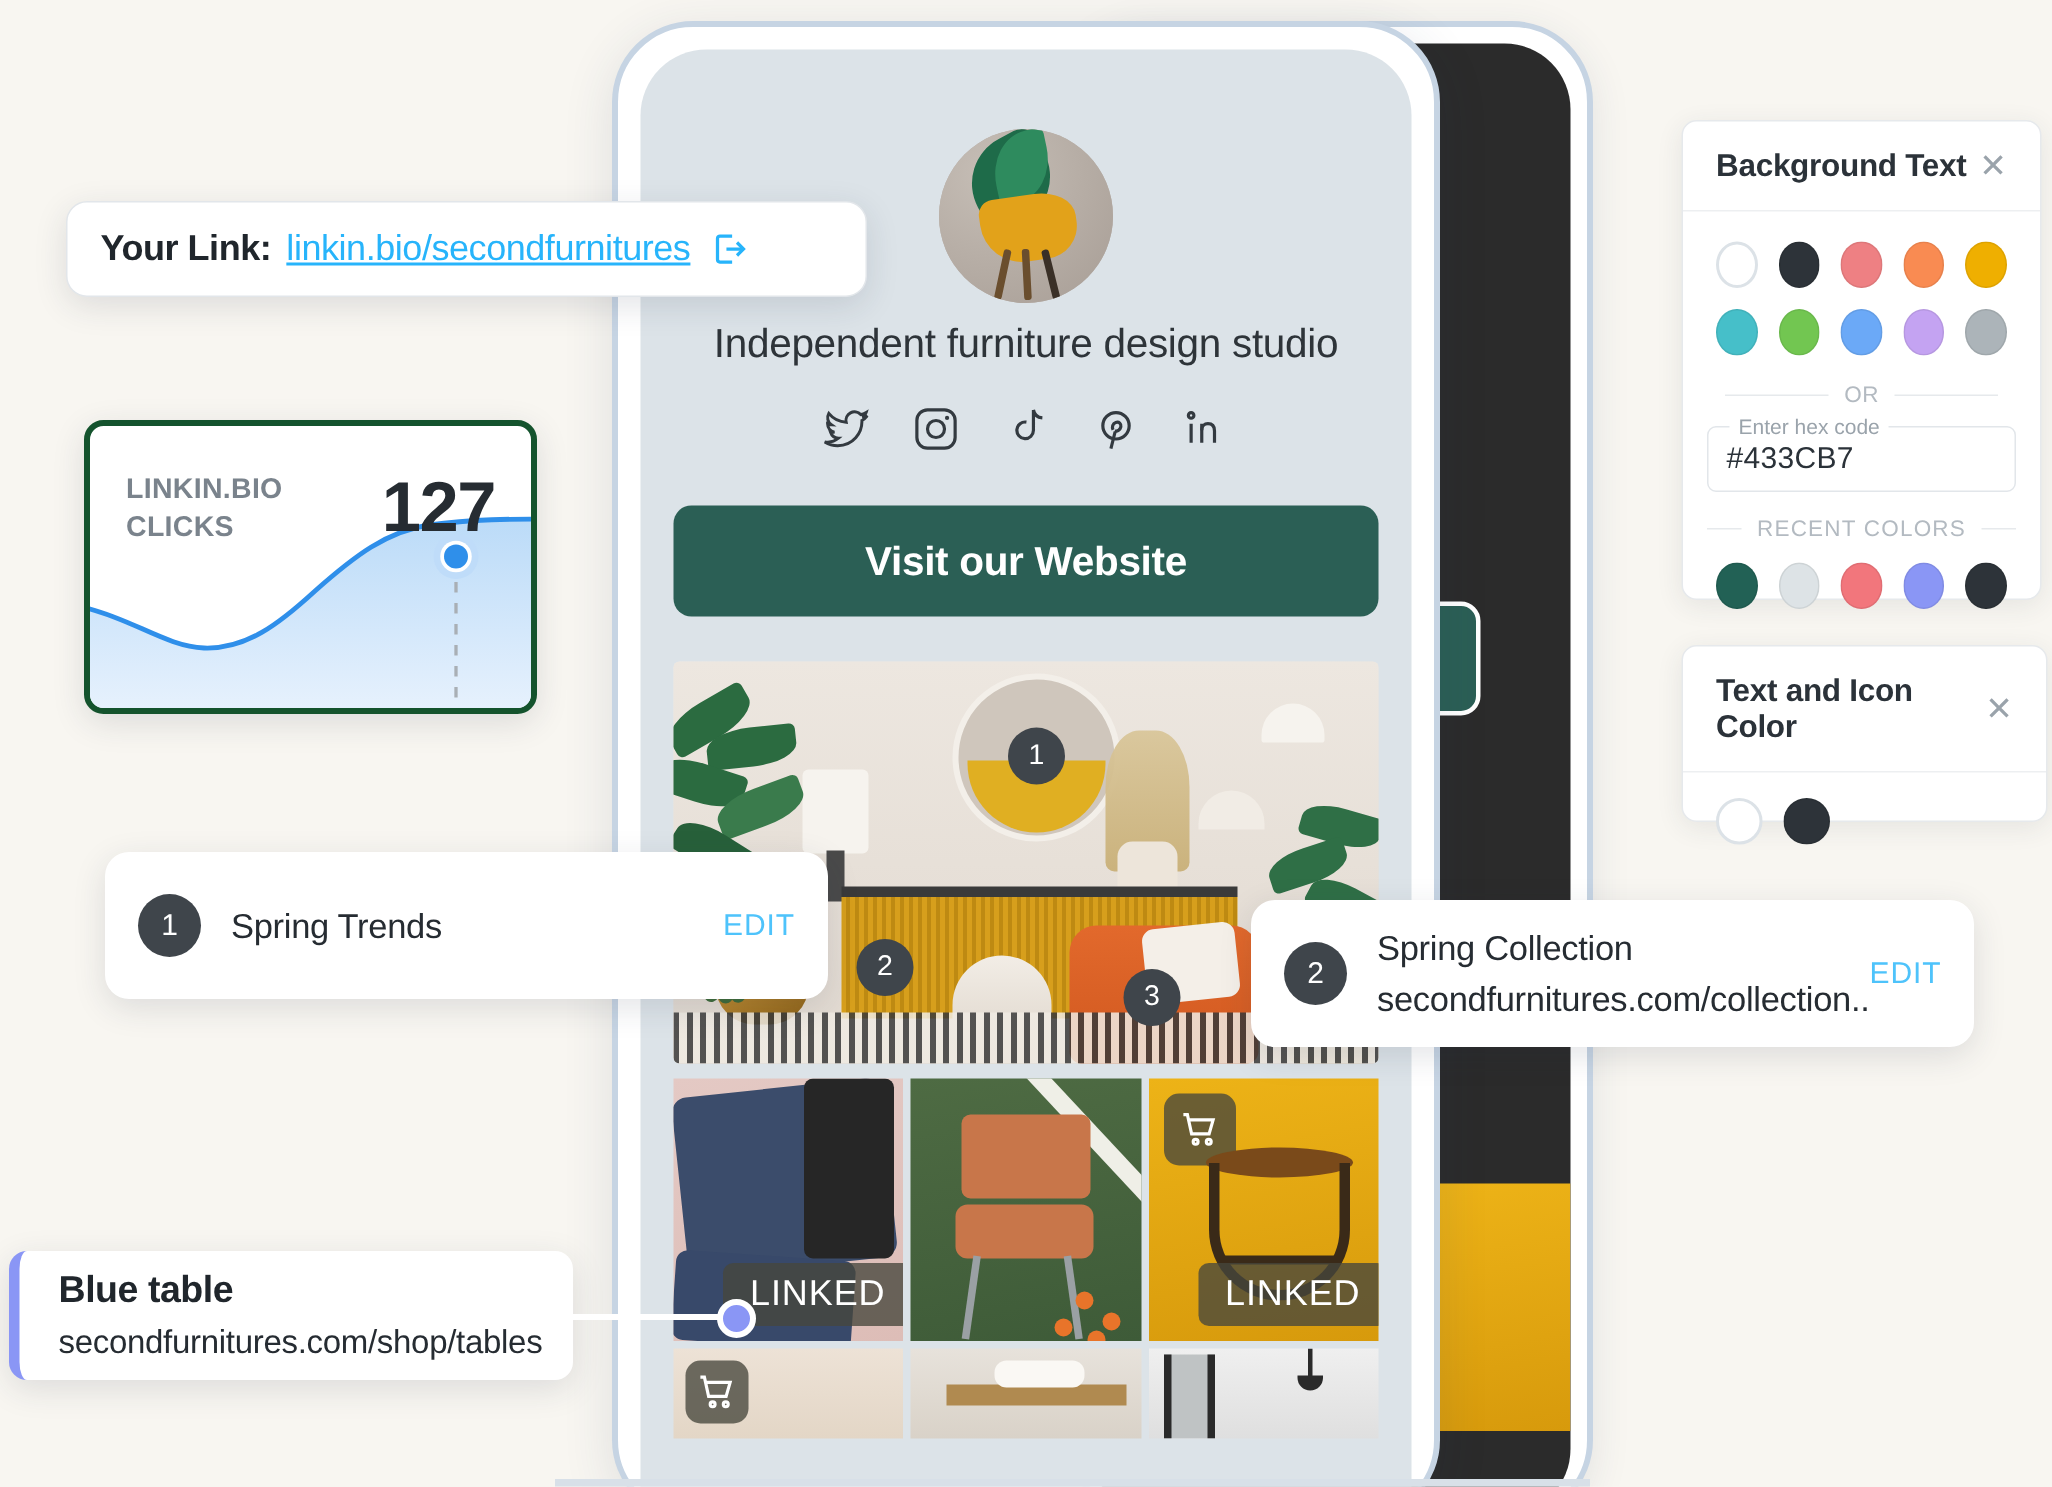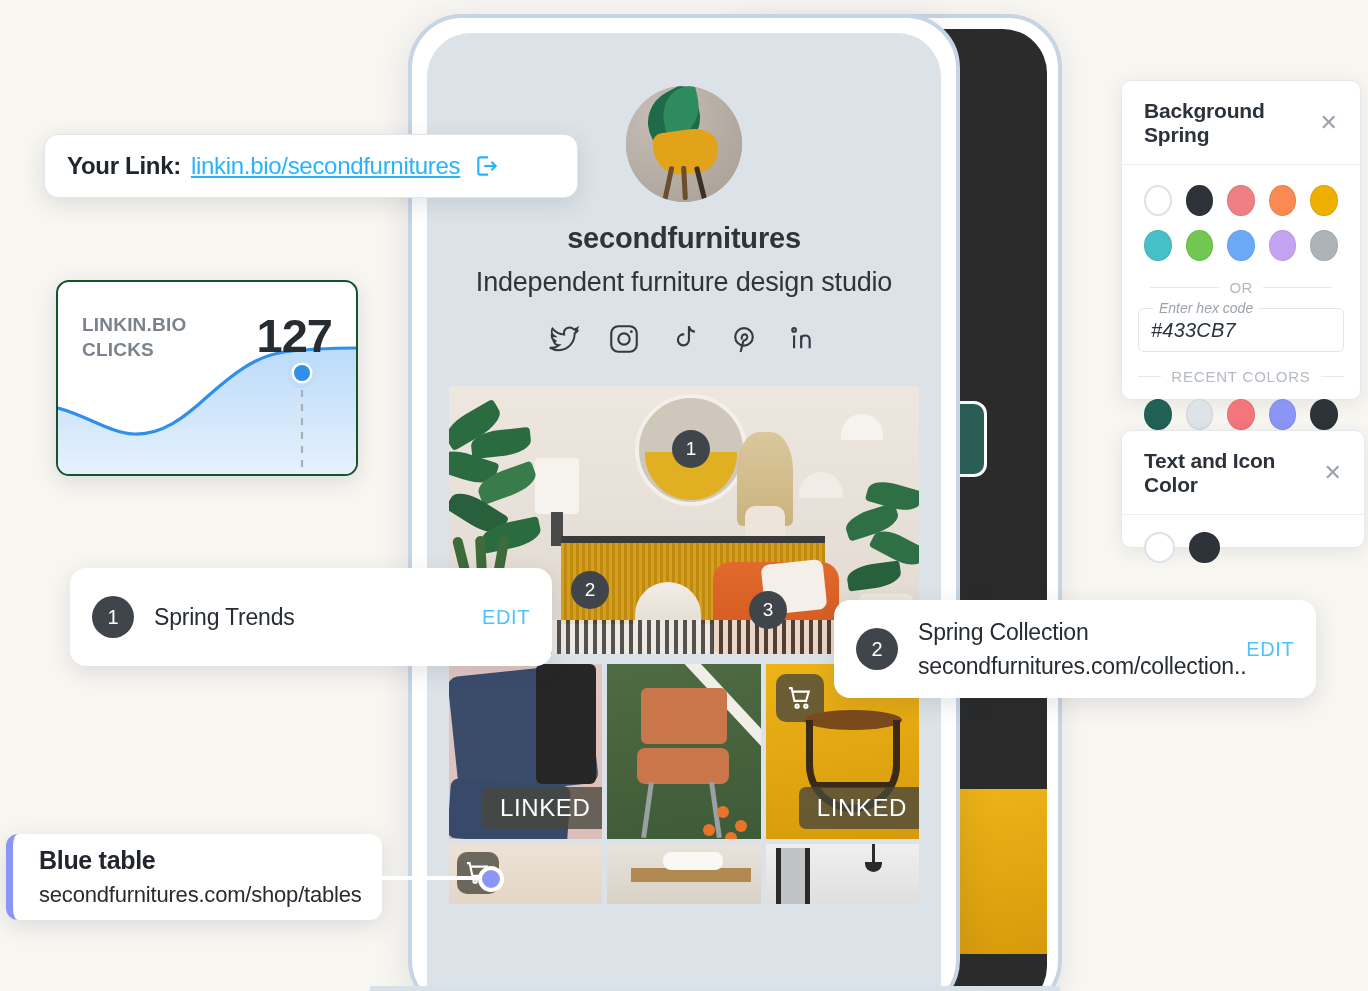--- a/index.html
+++ b/index.html
@@ -199,21 +199,21 @@
     left:44px; top:134px; width:534px; height:64px;
     border:1px solid #E2E6EA; border-radius:14px;
     display:flex; align-items:center; padding:0 22px; gap:10px;text-align:right;
   }
   .link-card .lbl { font-size:24px; font-weight:bold; color:#20262C; letter-spacing:-.3px;}
   .link-card .url { font-size:24px; color:#27B4FB; text-decoration:underline; letter-spacing:-.3px;}
   .link-card .ext { margin-left:4px; width:26px; height:26px; color:#27B4FB;}
 
   .clicks-card {
     left:56px; top:280px; width:302px; height:196px; overflow:hidden;
-    border-radius:13px; border:2px solid #14532d;
+    border-radius:13px; border:4px solid #14532d;
   }
   .clicks-label { position:absolute; left:24px; top:30px; font-size:19px; font-weight:bold; color:#7A838C; line-height:25px; letter-spacing:.2px;}
   .clicks-value { position:absolute; right:24px; top:26px; font-size:47px; font-weight:bold; color:#262C32; letter-spacing:-1px;}
   .clicks-card svg { position:absolute; left:0; bottom:0; width:302px; height:196px;}
 
   .bubble { display:flex; align-items:center; padding:0 22px; }
   .bubble .num {
     width:42px; height:42px; border-radius:50%; background:#3F454B; color:#fff;
     font-size:20px; display:flex; align-items:center; justify-content:center; flex:0 0 auto;
   }
@@ -253,21 +253,21 @@
   .sw-row.r2 { margin-top:14px; }
   .sw { width:31px; height:31px; border-radius:50%; border:1px solid rgba(0,0,0,.07); }
   .sw.white { background:#fff; border:2px solid #DCE2E7; }
 
   .divider-or { display:flex; align-items:center; gap:10px; padding:0 28px; margin-top:18px; }
   .divider-or i { flex:1; height:1px; background:#E6E9EC; display:block; }
   .divider-or span { font-size:15px; color:#B3BAC1; letter-spacing:.3px; }
 
   .hexfield {
     margin:12px 16px 0; border:1px solid #E2E6EA; border-radius:6px; height:44px;
-    position:relative; display:flex; align-items:center; padding:0 12px;font-style:italic;
+    position:relative; display:flex; align-items:center; padding:0 12px;
   }
   .hexfield .flabel {
     position:absolute; top:-9px; left:14px; background:#fff; padding:0 6px;
     font-size:14px; color:#9AA3AB;
   }
   .hexfield .fval { font-size:20px; color:#2B3239; letter-spacing:.2px; }
 
   .divider-recent { display:flex; align-items:center; gap:10px; padding:0 16px; margin-top:16px; }
   .divider-recent i { flex:1; height:1px; background:#E6E9EC; display:block; }
   .divider-recent span { font-size:15px; color:#B3BAC1; letter-spacing:.8px; }
@@ -303,21 +303,20 @@
         <div class="leaf"></div>
         <div class="leaf2"></div>
         <div class="seat"></div>
         <div class="legs">
             <i></i>
             <i></i>
             <i></i>
           </div>
       </div>
 
-      <div class="profile-name">secondfurnitures</div>
       <div class="profile-bio">Independent furniture design studio</div>
 
       <div class="socials">
         <span>
           <svg viewBox="0 0 24 24" fill="none" stroke="currentColor" stroke-width="1.4">
               <path d="M22 5.8a8 8 0 0 1-2.3.65 4 4 0 0 0 1.77-2.23 8 8 0 0 1-2.55.98 4 4 0 0 0-6.82 3.65A11.36 11.36 0 0 1 3.9 4.67a4 4 0 0 0 1.24 5.35 4 4 0 0 1-1.81-.5v.05a4 4 0 0 0 3.21 3.92 4 4 0 0 1-1.8.07 4 4 0 0 0 3.73 2.78A8 8 0 0 1 2 18.06a11.32 11.32 0 0 0 6.13 1.8c7.35 0 11.37-6.09 11.37-11.37v-.52A8 8 0 0 0 22 5.8z"></path>
             </svg>
         </span>
         <span>
           <svg viewBox="0 0 24 24" fill="none" stroke="currentColor" stroke-width="1.5">
@@ -342,20 +341,21 @@
         <span>
           <svg viewBox="0 0 24 24" fill="none" stroke="currentColor" stroke-width="1.5">
               <path d="M5 9.5v9"></path>
               <circle cx="5" cy="5.6" r="1.3"></circle>
               <path d="M10 18.5v-9"></path>
               <path d="M10 12.6c0-2 1.3-3.1 2.9-3.1 1.8 0 3.1 1.1 3.1 3.4v5.6"></path>
             </svg>
         </span>
       </div>
 
+      <div class="cta">Visit our Website</div>
 
       <div class="hero">
         <div class="wall"></div>
         <div class="mirror"></div>
           <div class="mirror-fill"></div>
         <div class="pampas"></div>
           <div class="vase"></div>
         <div class="floorlamp"></div>
           <div class="floorlamp2"></div>
         <div class="lamp"></div>
@@ -503,21 +503,21 @@
 
   <div class="card blue-table">
     <div class="t">Blue table</div>
     <div class="u">secondfurnitures.com/shop/tables</div>
   </div>
   <div class="bt-line"></div>
   <div class="bt-dot"></div>
 
   <div class="panel bg-panel">
     <div class="panel-head">
-      <h3>Background Spring</h3>
+      <h3>Background Text</h3>
       <span class="panel-close">✕</span>
     </div>
     <div class="sw-row r1">
       <div class="sw white"></div>
       <div class="sw" style="background:#2D3339"></div>
       <div class="sw" style="background:#EE8083"></div>
       <div class="sw" style="background:#F98B52"></div>
       <div class="sw" style="background:#EFAF00"></div>
     </div>
     <div class="sw-row r2">

